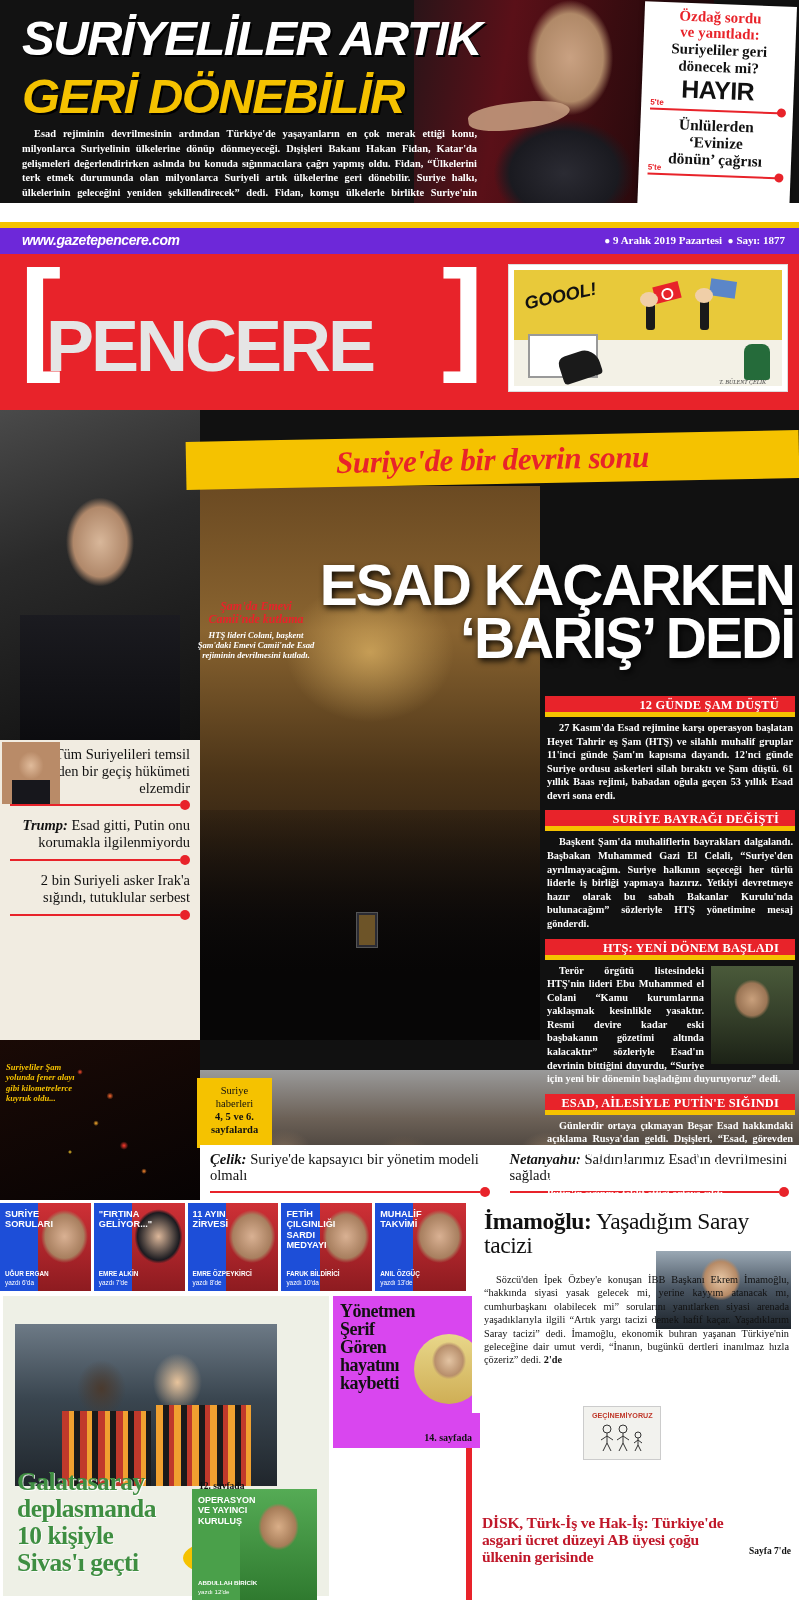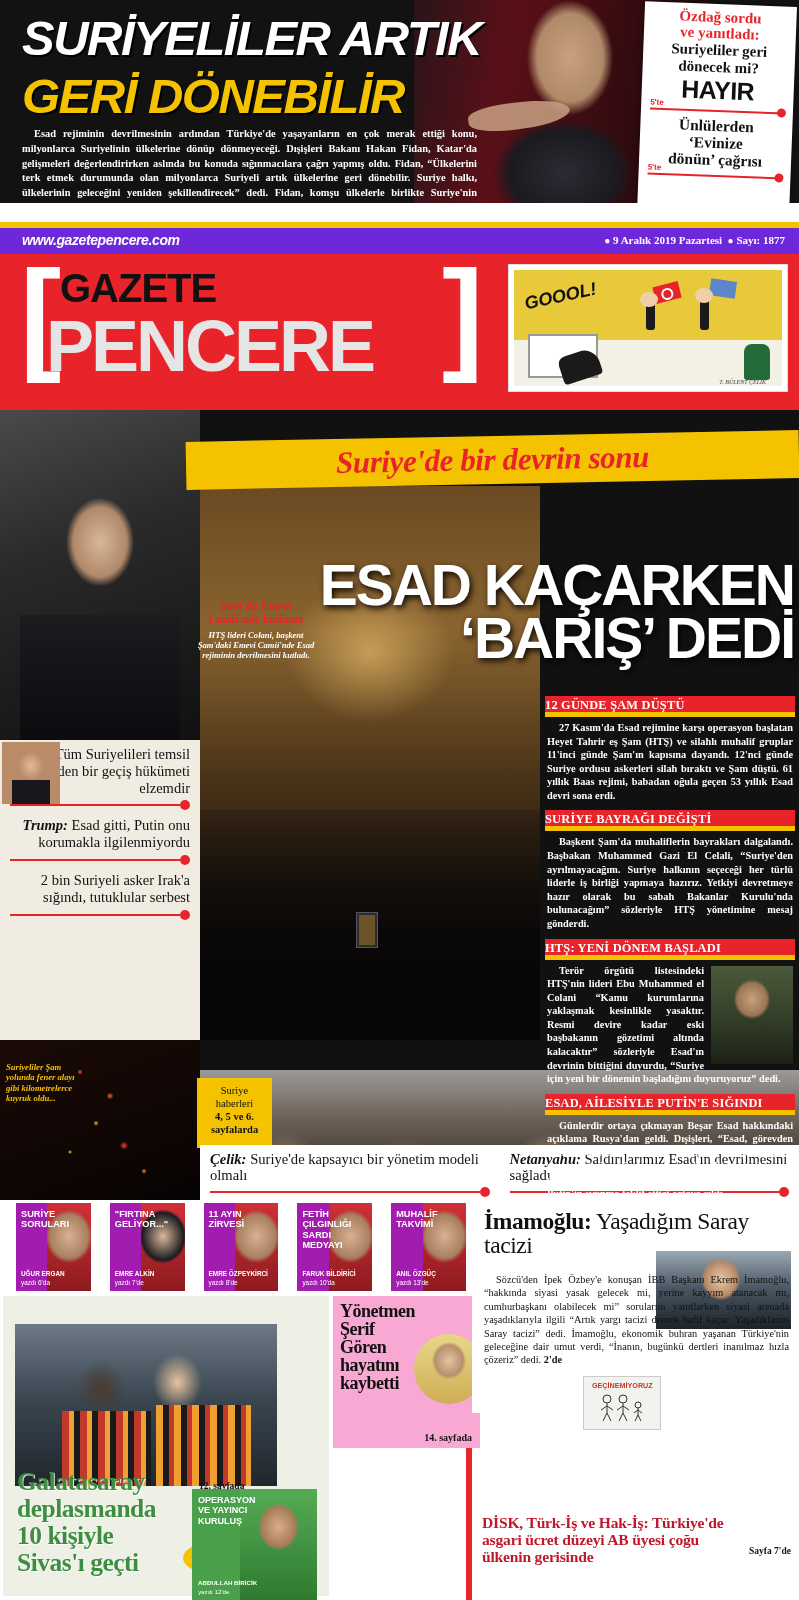--- a/index.html
+++ b/index.html
@@ -241,40 +241,40 @@
   .twoq .cell .t { font-size:14.6px; line-height:1.1; color:#111;}
   .twoq .cell .t b { font-style:italic; font-weight:bold;}
   .twoq .cell .qr { position:absolute; left:10px; right:10px; bottom:3px; height:10px;}
   .twoq .cell .qr .ln { position:absolute; left:0; right:10px; top:4px; height:2px; background:#e8232a;}
   .twoq .cell .qr .dot{ position:absolute; right:0; top:0; width:10px; height:10px; border-radius:50%; background:#e8232a;}
 
   
   .rnews { position:absolute; left:545px; top:286px; width:250px; }
   .rn-h {
     background:linear-gradient(180deg,#e8232a 0%, #e8232a 74%, #f5c200 74%, #f5c200 100%);
-    color:#fff; text-align:left; font-weight:bold; font-size:12.4px;
-    font-family:"Liberation Serif",serif; padding:2px 8px 4px 0; letter-spacing:.2px;
+    color:#fff; text-align:right; font-weight:bold; font-size:12.4px;
+    font-family:"Liberation Serif",serif; padding:2px 16px 4px 0; letter-spacing:.2px;
   }
   .rn-b {
     color:#fff; font-size:10.3px; line-height:1.32; text-align:justify; font-weight:bold;
     padding:4px 2px 8px 2px; font-family:"Liberation Serif",serif;
   }
   .rn-b .ind { display:inline-block; width:12px;}
   .colani {
     float:right; width:82px; height:98px; margin:2px 0 3px 7px;
     background:
       radial-gradient(ellipse 24px 26px at 50% 34%, #c9a07c 0%, #9b7555 62%, rgba(0,0,0,0) 76%),
       linear-gradient(180deg,#4a5a3a 0%, #35402a 50%, #1c2216 100%);
   }
   .colani:after{content:"";position:absolute;}
 
   
   .colstrip { position:absolute; left:0; top:1203px; width:466px; height:88px; display:flex; gap:3px; }
   .col {
-    position:relative; flex:1; background:#a21caf; overflow:hidden;margin-left:16px;
+    position:relative; flex:1; background:#1d4ed8; overflow:hidden;
   }
   .col .ph {
     position:absolute; right:0; top:0; width:58%; height:100%;
     background:radial-gradient(ellipse 30px 34px at 50% 38%, #d9b193 0%, #a87f5f 64%, rgba(0,0,0,0) 78%), linear-gradient(180deg,#cf3036,#8d1b20);
   }
   .col .ph.f2 { background:radial-gradient(ellipse 30px 34px at 50% 38%, #dcb79a 0%, #1b1b20 70%, rgba(0,0,0,0) 80%), linear-gradient(180deg,#cf3036,#8d1b20);}
   .col .ttl {
     position:absolute; left:5px; top:6px; width:60%; color:#fff; font-weight:bold;
     font-family:"Liberation Sans",sans-serif; font-size:9.2px; line-height:1.14;
   }
@@ -307,21 +307,21 @@
   }
   .gspg { position:absolute; left:196px; top:185px; font-size:9.5px; font-weight:bold; color:#111; font-family:"Liberation Serif",serif;}
   .greenbox { position:absolute; left:192px; top:1489px; width:125px; height:111px; background:#4aa04a; overflow:hidden;}
   .greenbox .ttl { position:absolute; left:6px; top:6px; width:62px; color:#fff; font-family:"Liberation Sans",sans-serif; font-weight:bold; font-size:9px; line-height:1.16;}
   .greenbox .ph { position:absolute; right:0; top:0; width:62%; height:100%;
     background:radial-gradient(ellipse 26px 30px at 50% 34%, #d9ae88 0%, #a67c58 66%, rgba(0,0,0,0) 78%), linear-gradient(180deg,#55ab55,#2f7a2f);}
   .greenbox .nm { position:absolute; left:6px; bottom:14px; color:#fff; font-size:6.2px; font-weight:bold; font-family:"Liberation Sans",sans-serif;}
   .greenbox .pg { position:absolute; left:6px; bottom:5px; color:#fff; font-size:6.2px; font-family:"Liberation Sans",sans-serif;}
 
   
-  .goren { position:absolute; left:333px; top:1296px; width:147px; height:152px; background:#f9a8d4; overflow:hidden;}
+  .goren { position:absolute; left:333px; top:1296px; width:147px; height:152px; background:#d946ef; overflow:hidden;}
   .goren .t {
     position:absolute; left:7px; top:6px; width:104px; color:#111;
     font-family:"Liberation Serif",serif; font-weight:bold; font-size:18px; line-height:1.0;
     letter-spacing:-.5px;
   }
   .goren .ph { position:absolute; right:-4px; top:38px; width:70px; height:70px; border-radius:50%;
     background:radial-gradient(ellipse 22px 24px at 50% 38%, #e3c4a3 0%, #b88f6c 64%, rgba(0,0,0,0) 78%), linear-gradient(180deg,#e8d78a,#cfae55);}
   .goren .pg { position:absolute; right:8px; bottom:5px; font-size:10px; font-weight:bold; color:#111; font-family:"Liberation Serif",serif;}
   .gorenstrip { position:absolute; left:333px; top:1448px; width:136px; height:152px;
     background:linear-gradient(180deg,#8aa0b8 0%, #5d7governor 0%, #46566a 60%, #232b35 100%);}
@@ -339,21 +339,21 @@
       radial-gradient(ellipse 26px 28px at 48% 36%, #e8c8a6 0%, #b68a66 62%, rgba(0,0,0,0) 76%),
       linear-gradient(180deg,#9aa8b4 0%, #4a5663 48%, #1c232a 100%);
   }
   .imam .bd {
     position:absolute; left:12px; top:70px; width:305px; font-size:10.3px; line-height:1.3;
     text-align:justify; font-family:"Liberation Serif",serif; color:#111;
   }
   .imam .bd .ind { display:inline-block; width:12px;}
   .imam .bd b { font-weight:bold;}
   .protest {
-    position:absolute; left:472px; top:1352px; width:293px; height:132px;
+    position:absolute; left:472px; top:1382px; width:293px; height:132px;
     background:
       radial-gradient(ellipse 26px 20px at 16% 38%, #e8eef5 0%, rgba(0,0,0,0) 70%),
       radial-gradient(ellipse 26px 20px at 86% 36%, #e8eef5 0%, rgba(0,0,0,0) 70%),
       linear-gradient(180deg,#9db0c4 0%, #5c7somethin 0%, #3d5470 40%, #1d2a3a 100%);
   }
   .protest .sign {
     position:absolute; left:38%; top:18%; width:78px; height:54px; background:#f2f2ee; border:1px solid #ccc;
   }
   .protest .sign .st { display:block; text-align:center; color:#c0392b; font-weight:bold;
     font-size:7.2px; font-family:"Liberation Sans",sans-serif; margin-top:4px;}
@@ -415,21 +415,20 @@
       <span class="bullet">●</span>
       <span>9 Aralık 2019 Pazartesi</span>
       &nbsp;<span class="bullet">●</span>
       <span>Sayı: 1877</span>
     </div>
   </div>
 
   <div class="masthead">
     <span class="brk l">[</span>
     <span class="brk r">]</span>
-    <div class="gaz">GAZETE</div>
     <div class="pencere">PENCERE</div>
 
     <div class="cartoon">
       <div class="inner">
         <div class="goal">GOOOL!</div>
         <div class="flagtr"></div>
         <div class="flaggr"></div>
         <div class="ground"></div>
         <div class="goalnet"></div>
         <div class="keeper"></div>

